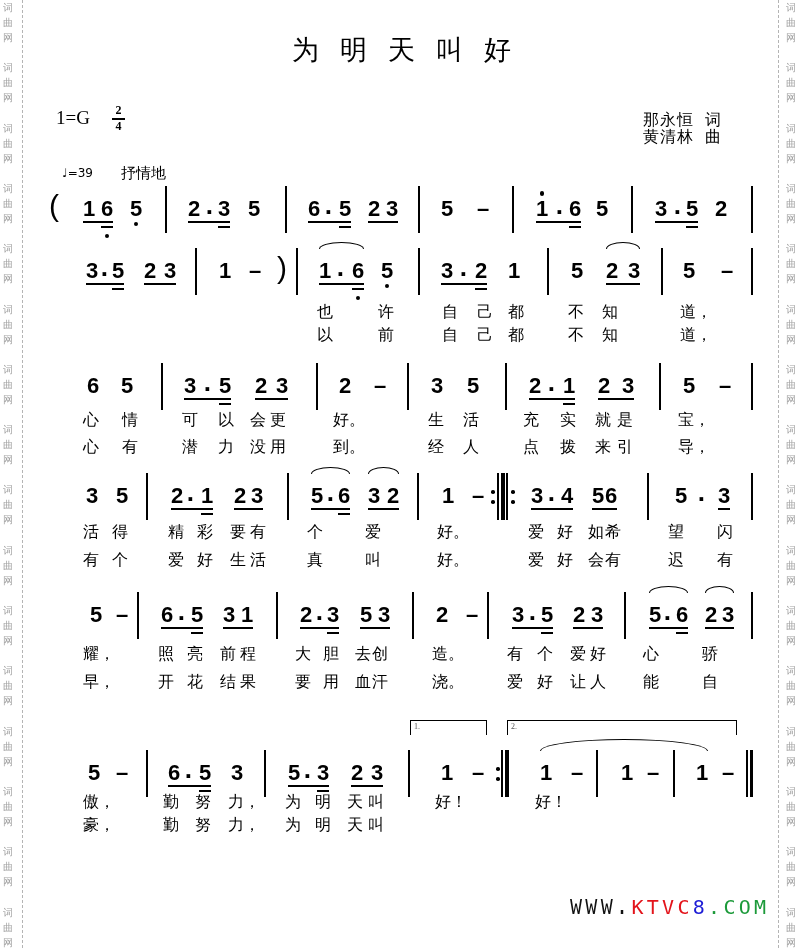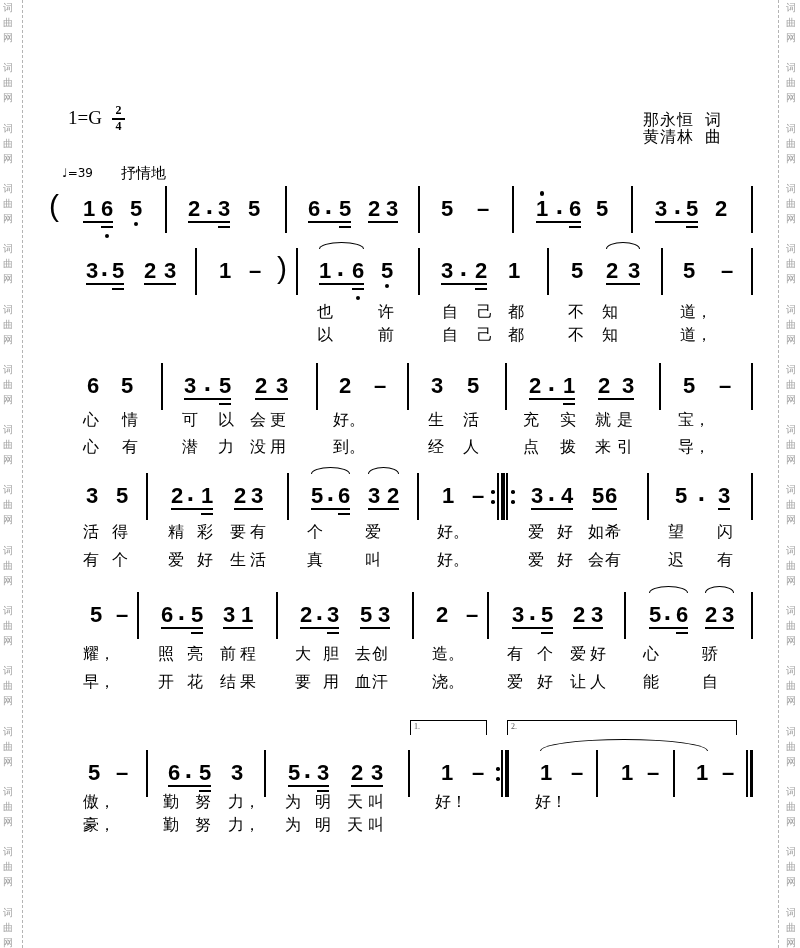--- a/index.html
+++ b/index.html
@@ -2,21 +2,21 @@
 <html><head>
 <meta charset="utf-8">
 <style>
 html,body{margin:0;padding:0;background:#ffffff;}
 body{position:relative;width:800px;height:948px;overflow:hidden;color:#000;font-family:"Liberation Sans","DejaVu Sans",sans-serif;}
 #sheet{position:absolute;left:0;top:0;width:800px;height:712px;}
 .layer{position:absolute;left:0;top:0;width:0;height:0;}
 .margin-line{position:absolute;top:0;height:948px;width:0;border-left:1px dashed #b4b4b4;}
 .wm{position:absolute;width:12px;font-family:"DejaVu Sans",sans-serif;font-size:10px;line-height:15px;color:#a3a3a3;text-align:center;word-break:break-all;white-space:normal;}
 .title{position:absolute;left:292px;top:33px;font-family:"DejaVu Sans",sans-serif;font-size:27px;line-height:34px;letter-spacing:21px;white-space:nowrap;font-weight:normal;}
-.key{position:absolute;left:68px;top:107px;font-family:"Liberation Serif",serif;font-size:19px;line-height:22px;white-space:nowrap;}
+.key{position:absolute;left:56px;top:107px;font-family:"Liberation Serif",serif;font-size:19px;line-height:22px;white-space:nowrap;}
 .timesig{position:absolute;left:112px;top:105px;width:13px;font-family:"Liberation Serif",serif;font-weight:bold;font-size:12px;line-height:11px;text-align:center;}
 .timesig .num{display:block;}
 .timesig .line{display:block;height:1.5px;background:#000;margin:2px 0 1.5px 0;}
 .timesig .den{display:block;}
 .tempo{position:absolute;left:62px;top:165px;font-family:"DejaVu Sans",sans-serif;font-size:12px;line-height:16px;white-space:nowrap;}
 .expr{position:absolute;left:121px;top:164px;font-family:"DejaVu Sans",sans-serif;font-size:15px;line-height:18px;white-space:nowrap;}
 .credit{position:absolute;left:643px;width:90px;height:17px;font-family:"DejaVu Serif",serif;font-size:16px;line-height:17px;white-space:nowrap;}
 .credit .name{position:absolute;left:0;top:0;letter-spacing:1px;}
 .credit .role{position:absolute;left:62px;top:0;}
 .n{position:absolute;font-family:"Liberation Sans",sans-serif;font-weight:bold;font-size:22px;line-height:22px;transform:translateX(-50%);white-space:nowrap;}
@@ -69,20 +69,21 @@
       <div class="wm" style="left: 785px; top: 482px;">词曲网</div>
       <div class="wm" style="left: 785px; top: 543px;">词曲网</div>
       <div class="wm" style="left: 785px; top: 603px;">词曲网</div>
       <div class="wm" style="left: 785px; top: 663px;">词曲网</div>
       <div class="wm" style="left: 785px; top: 724px;">词曲网</div>
       <div class="wm" style="left: 785px; top: 784px;">词曲网</div>
       <div class="wm" style="left: 785px; top: 844px;">词曲网</div>
       <div class="wm" style="left: 785px; top: 905px;">词曲网</div>
     </div>
 
+  <div class="title">为明天叫好</div>
 
   <div class="key">1=G</div>
   <div class="timesig">
     <span class="num">2</span>
     <span class="line"></span>
     <span class="den">4</span>
   </div>
 
   <div class="credit" style="top:111px">
     <span class="name">那永恒</span>
@@ -497,13 +498,16 @@
           <div class="ly" style="left: 195px; top: 816px;">努</div>
           <div class="ly" style="left: 228px; top: 816px;">力，</div>
           <div class="ly" style="left: 285px; top: 816px;">为</div>
           <div class="ly" style="left: 315px; top: 816px;">明</div>
           <div class="ly" style="left: 347px; top: 816px;">天</div>
           <div class="ly" style="left: 368px; top: 816px;">叫</div>
         </div>
       </div>
     </div>
 
+  <div class="site">
+    <span class="www" style="color: rgb(17, 17, 17);">www.</span><span style="color: rgb(227, 20, 27);">KTVC</span><span style="color: rgb(29, 29, 214);">8</span><span style="color: rgb(28, 154, 58);">.COM</span>
+  </div>
 </div>
 
 </body></html>

